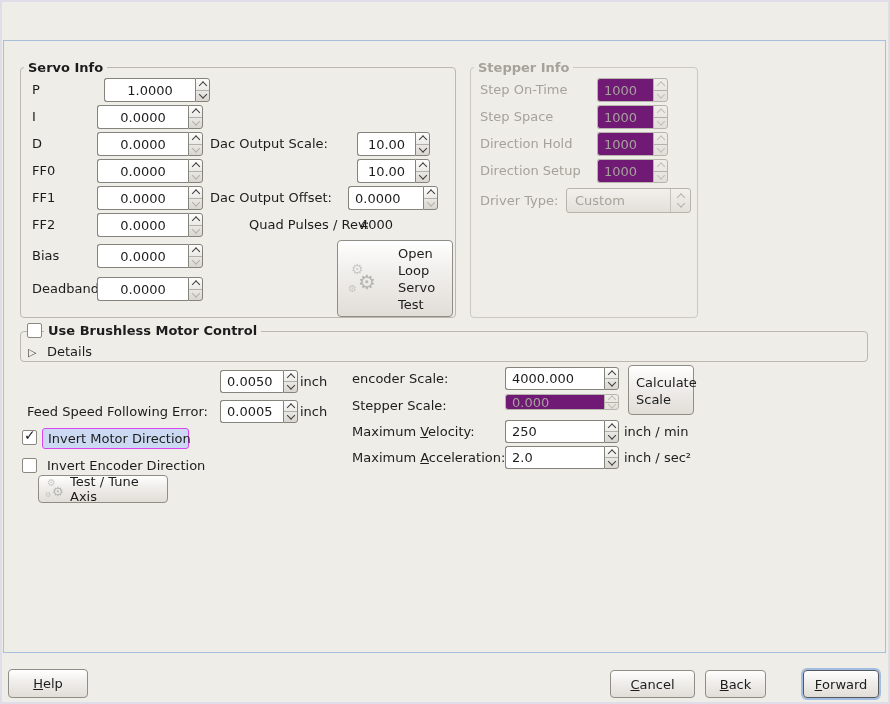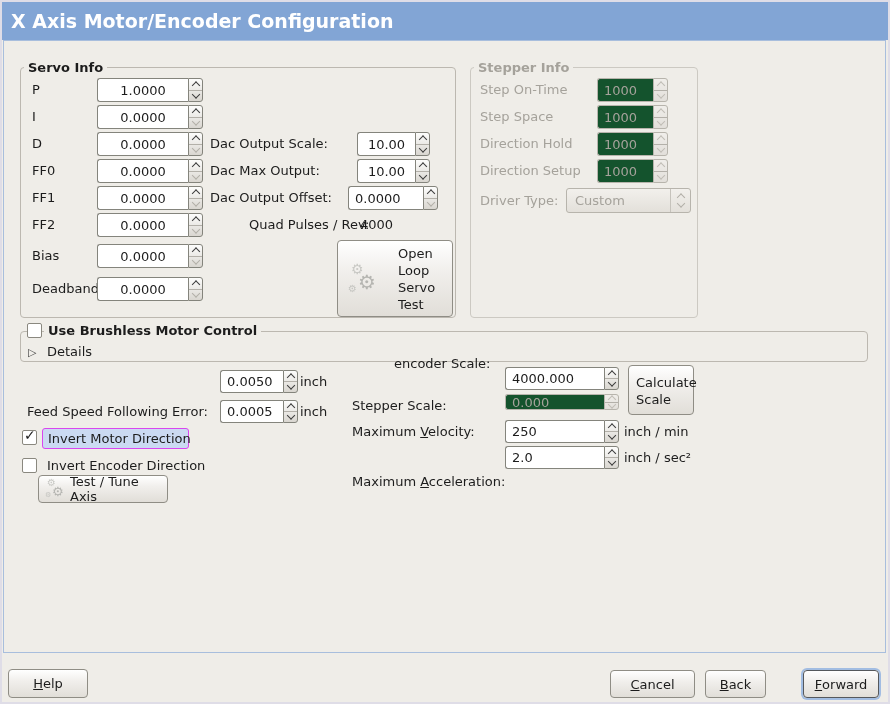--- a/index.html
+++ b/index.html
@@ -36,21 +36,21 @@
     width:15px; display:flex; flex-direction:column;
     border:1px solid #84847c; border-radius:0 3px 3px 0;
     background:linear-gradient(#fdfdfc,#d9d6d0); box-sizing:border-box;
   }
   .sbtn { flex:1; display:flex; align-items:center; justify-content:center; }
   .sbtn + .sbtn { border-top:1px solid #b3b0a9; }
   .chev { width:6px; height:6px; border-top:1.5px solid #3c3c3c; border-left:1.5px solid #3c3c3c; box-sizing:border-box; }
   .chev.up { transform:translateY(1.5px) rotate(45deg); }
   .chev.down { transform:translateY(-1.5px) rotate(225deg); }
   .chev.dim { border-color:#b2afa8; }
-  .spin.dis .entry { background:#14532d; border-color:#b7b4ac; color:#a5a29b; }
+  .spin.dis .entry { background:#701a75; border-color:#b7b4ac; color:#a5a29b; }
   .spin.dis .sb { background:linear-gradient(#f0eeea,#e2dfda); border-color:#b7b4ac; }
   .spin.dis .chev { border-color:#c0bdb6; }
   .btn {
     position:absolute; border:1px solid #8f8d85; border-radius:4px;
     background:linear-gradient(#ffffff,#f1efec 40%,#e1ded8);
     display:flex; align-items:center; justify-content:center; box-sizing:border-box;
   }
   .btn.focus { border-color:#55585c; box-shadow:0 0 0 2px #a2bde2; }
   .cb { position:absolute; width:15px; height:15px; background:#fff; border:1px solid #8a887f; border-radius:2px; box-sizing:border-box; z-index:3; }
   .cb .mark { position:absolute; left:1px; top:-4px; font-size:14px; font-weight:bold; color:#1d1d1d; }
@@ -62,28 +62,27 @@
   .gears span { position:absolute; line-height:1; color:#bfbfbb; }
   .exp-tri { position:absolute; font-size:11px; color:#3a3a3a; }
   .lines div { line-height:17px; text-align:left; }
   u { text-decoration:underline; }
 </style>
 </head>
 <body>
 
 <div class="window">
 
-  <div class="titlebar" style="background-color: rgb(130, 165, 213);">X Axis Motor/Encoder Configuration</div>
   <div class="content-frame"></div>
 
   <div class="frame" style="left:20px;top:67px;width:436px;height:251px;"></div>
   <div class="flabel" style="left:24px;top:60px;">Servo Info</div>
 
   <div class="lbl" style="left:32px;top:78px;height:24px;line-height:24px;">P</div>
-  <div class="spin" style="left:97px;top:78px;height:24px;">
+  <div class="spin" style="left:104px;top:78px;height:24px;">
     <div class="entry center" style="width:91px;">1.0000</div>
     <div class="sb">
       <div class="sbtn">
           <i class="chev up"></i>
         </div>
       <div class="sbtn">
           <i class="chev down"></i>
         </div>
     </div>
   </div>
@@ -185,21 +184,20 @@
     <div class="sb">
       <div class="sbtn">
           <i class="chev up"></i>
         </div>
       <div class="sbtn">
           <i class="chev down"></i>
         </div>
     </div>
   </div>
 
-  <div class="lbl" style="left:210px;top:159px;height:24px;line-height:24px;">Dac Max Output:</div>
   <div class="spin" style="left:357px;top:159px;height:24px;">
     <div class="entry center" style="width:58px;">10.00</div>
     <div class="sb">
       <div class="sbtn">
           <i class="chev up"></i>
         </div>
       <div class="sbtn">
           <i class="chev down"></i>
         </div>
     </div>
@@ -325,21 +323,21 @@
       <div class="sbtn">
           <i class="chev up"></i>
         </div>
       <div class="sbtn">
           <i class="chev down"></i>
         </div>
     </div>
   </div>
   <div class="lbl" style="left:300px;top:400px;height:23px;line-height:23px;">inch</div>
 
-  <div class="lbl" style="left:352px;top:352px;height:23px;line-height:23px;margin-left:42px;">encoder Scale:</div>
+  <div class="lbl" style="left:352px;top:367px;height:23px;line-height:23px;">encoder Scale:</div>
   <div class="spin" style="left:505px;top:367px;height:23px;">
     <div class="entry left" style="width:99px;">4000.000</div>
     <div class="sb">
       <div class="sbtn">
           <i class="chev up"></i>
         </div>
       <div class="sbtn">
           <i class="chev down"></i>
         </div>
     </div>
@@ -371,21 +369,21 @@
       <div class="sbtn">
           <i class="chev up"></i>
         </div>
       <div class="sbtn">
           <i class="chev down"></i>
         </div>
     </div>
   </div>
   <div class="lbl" style="left:624px;top:420px;height:23px;line-height:23px;">inch / min</div>
 
-  <div class="lbl" style="left:352px;top:446px;height:23px;line-height:23px;margin-top:24px;">Maximum <u>A</u>cceleration:</div>
+  <div class="lbl" style="left:352px;top:446px;height:23px;line-height:23px;">Maximum <u>A</u>cceleration:</div>
   <div class="spin" style="left:505px;top:446px;height:23px;">
     <div class="entry left" style="width:99px;">2.0</div>
     <div class="sb">
       <div class="sbtn">
           <i class="chev up"></i>
         </div>
       <div class="sbtn">
           <i class="chev down"></i>
         </div>
     </div>

